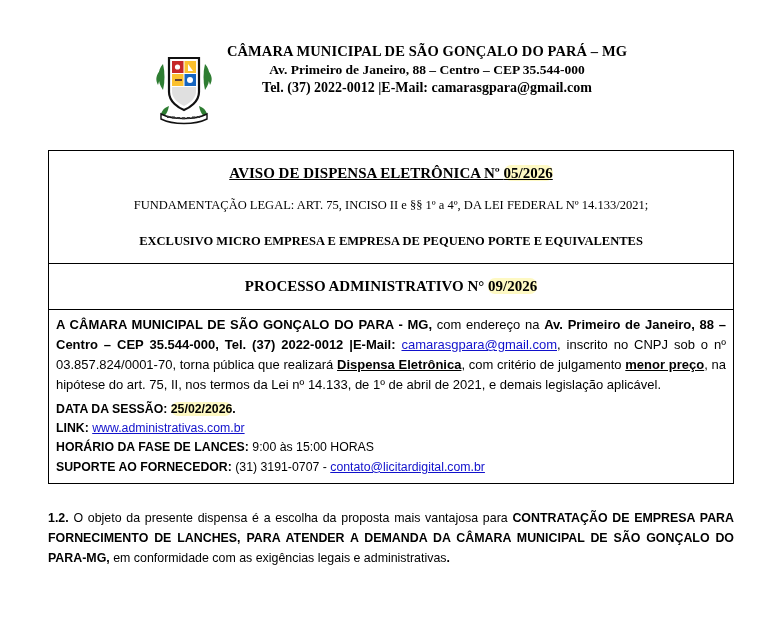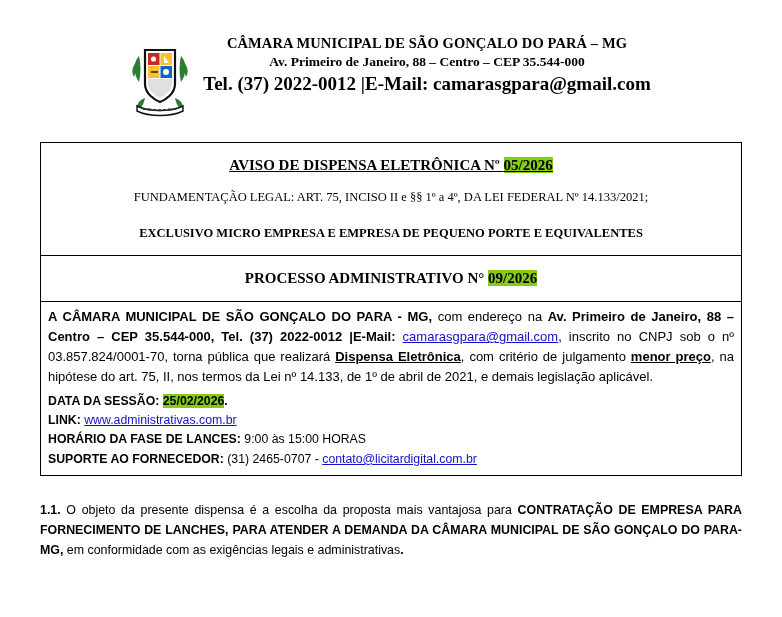--- a/index.html
+++ b/index.html
@@ -9,21 +9,21 @@
     height: 617px;
     background: #ffffff;
     font-family: "Liberation Sans", sans-serif;
     color: #000000;
     overflow: hidden;
   }
   .page {
     position: relative;
     width: 782px;
     height: 526px;
-    padding: 4px;
+    padding: 12px;
   }
 
   
   .doc-header {
     display: flex;
     align-items: flex-start;
     padding: 30px 0 0 0;
     justify-content: center;
   }
   .crest {
@@ -47,38 +47,38 @@
   }
   .header-line2 {
     font-size: 14.5px;
     font-weight: bold;
   }
   .header-line3 {
     font-size: 13.5px;
     font-weight: bold;
   }
   .header-line4 {
-    font-size: 19px;
+    font-size: 14px;
     font-weight: bold;
   }
 
   
   .box {
     margin: 24px 36px 0 36px;
     border: 1px solid #000;
   }
   .sec-title {
     text-align: center;
     font-family: "Liberation Serif", serif;
     font-size: 15px;
     font-weight: bold;
     text-decoration: underline;
     padding: 14px 0 12px 0;
   }
-  .hl { background: #84cc16; }
+  .hl { background: #fef9c3; border-radius: 7px; }
   .sec-legal {
     text-align: center;
     font-family: "Liberation Serif", serif;
     font-size: 12.5px;
     padding: 4px 6px 12px 6px;
   }
   .sec-exclusive {
     text-align: center;
     font-family: "Liberation Serif", serif;
     font-size: 12.5px;
@@ -195,22 +195,22 @@
     <div class="sec-proc"><span>PROCESSO ADMINISTRATIVO N° </span><span class="hl">09/2026</span></div>
 
     <div class="divider"></div>
 
     <div class="sec-body"><b>A CÂMARA MUNICIPAL DE SÃO GONÇALO DO PARA - MG,</b><span> com endereço na </span><b>Av. Primeiro de Janeiro, 88 – Centro – CEP 35.544-000, Tel. (37) 2022-0012 |E-Mail: </b><a class="link" href="#">camarasgpara@gmail.com</a><span>, inscrito no CNPJ sob o nº 03.857.824/0001-70, torna pública que realizará </span><b class="u">Dispensa Eletrônica</b><span>, com critério de julgamento </span><b class="u">menor preço</b><span>, na hipótese do art. 75, II, nos termos da Lei nº 14.133, de 1º de abril de 2021, e demais legislação aplicável.</span></div>
 
     <div class="sec-info">
       <div><span class="lbl">DATA DA SESSÃO: </span><span class="lbl hl">25/02/2026</span><span class="lbl">.</span></div>
       <div><span class="lbl">LINK: </span><a class="link" href="#">www.administrativas.com.br</a></div>
       <div><span class="lbl">HORÁRIO DA FASE DE LANCES: </span><span>9:00 às 15:00 HORAS</span></div>
-      <div><span class="lbl">SUPORTE AO FORNECEDOR: </span><span>(31) 2465-0707 - </span><a class="link" href="#">contato@licitardigital.com.br</a></div>
+      <div><span class="lbl">SUPORTE AO FORNECEDOR: </span><span>(31) 3191-0707 - </span><a class="link" href="#">contato@licitardigital.com.br</a></div>
     </div>
 
   </div>
 
   <div class="section1">
-    <div class="s1-body"><b>1.1.</b><span> O objeto da presente dispensa é a escolha da proposta mais vantajosa para </span><b>CONTRATAÇÃO DE EMPRESA PARA FORNECIMENTO DE LANCHES, PARA ATENDER A DEMANDA DA CÂMARA MUNICIPAL DE SÃO GONÇALO DO PARA-MG,</b><span> em conformidade com as exigências legais e administrativas</span><b>.</b></div>
+    <div class="s1-body"><b>1.2.</b><span> O objeto da presente dispensa é a escolha da proposta mais vantajosa para </span><b>CONTRATAÇÃO DE EMPRESA PARA FORNECIMENTO DE LANCHES, PARA ATENDER A DEMANDA DA CÂMARA MUNICIPAL DE SÃO GONÇALO DO PARA-MG,</b><span> em conformidade com as exigências legais e administrativas</span><b>.</b></div>
   </div>
 
 </div>
 
 </body></html>

